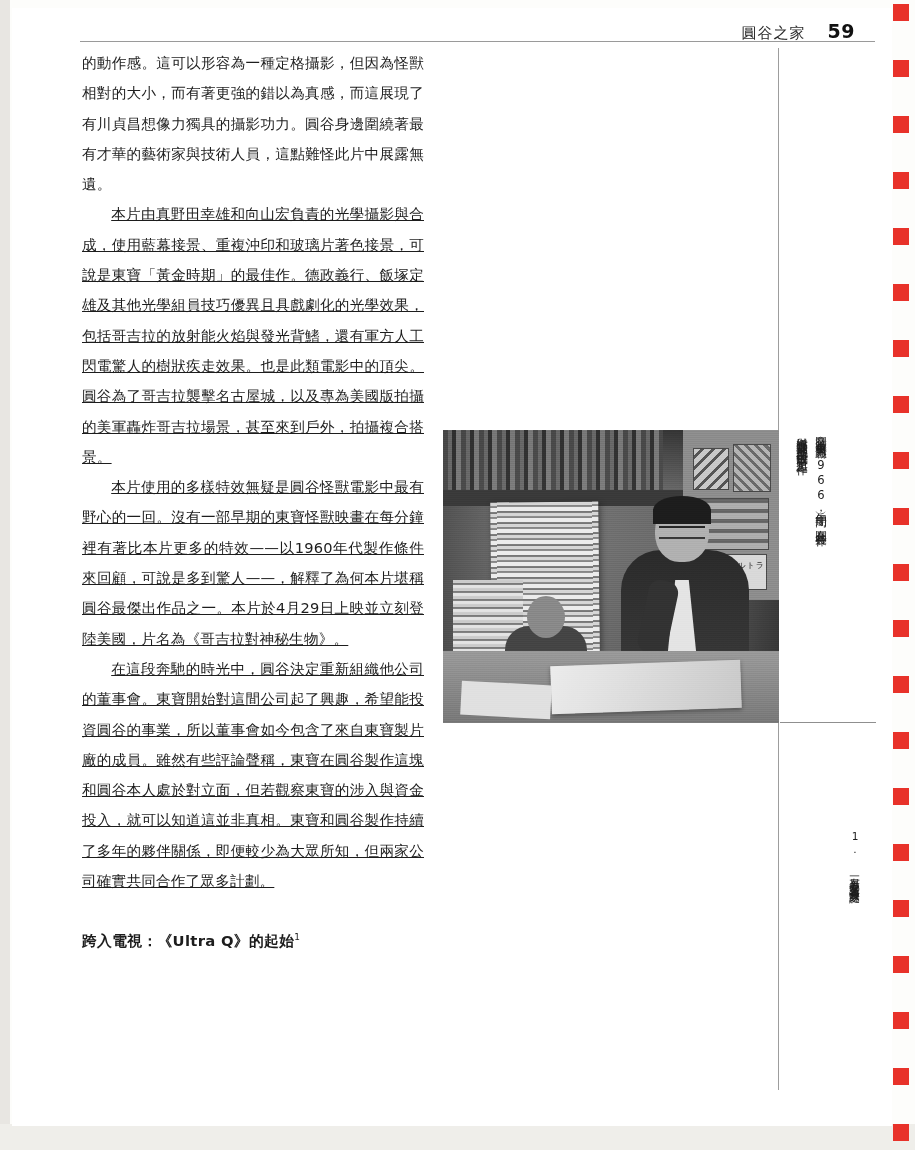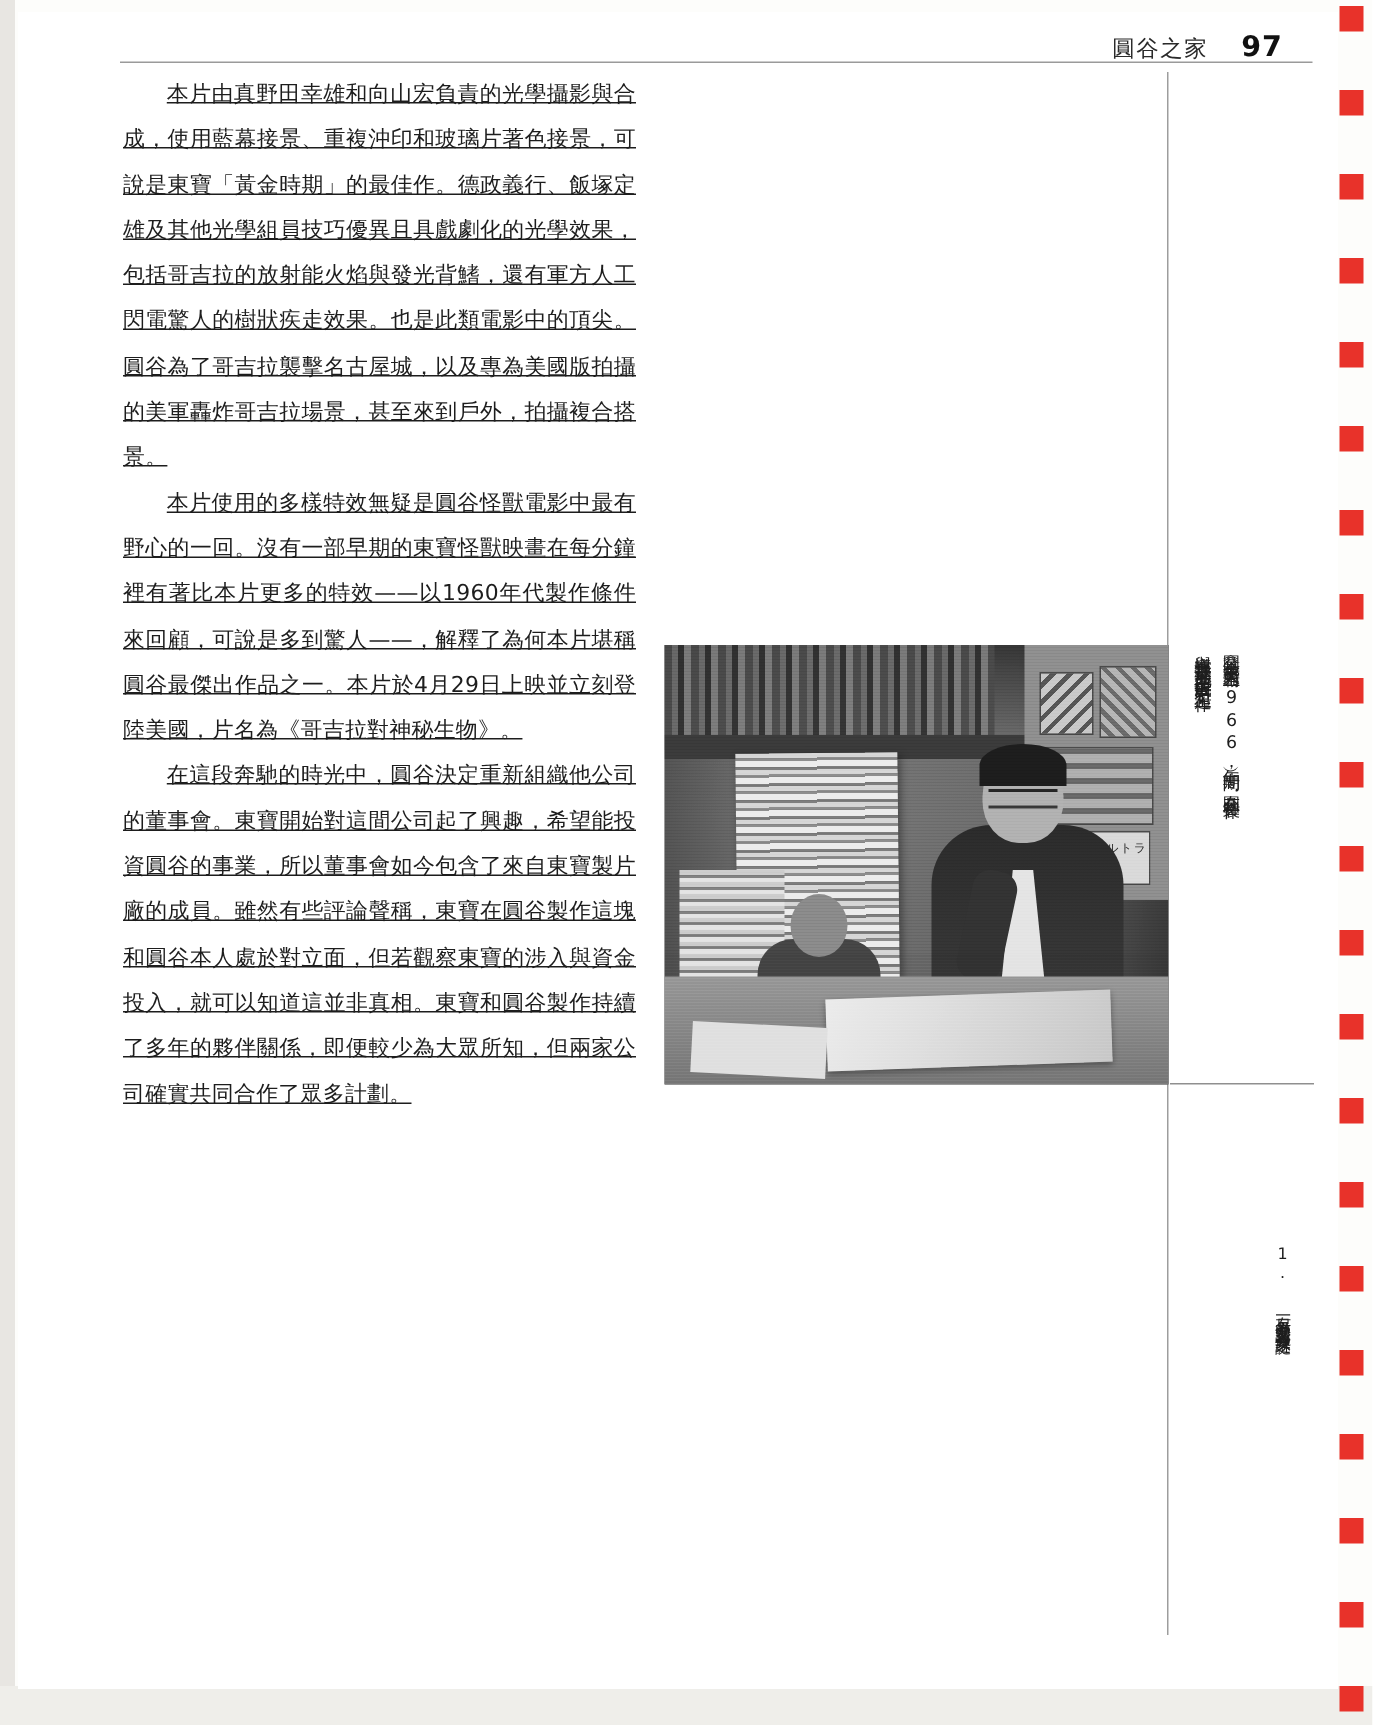--- a/index.html
+++ b/index.html
@@ -353,28 +353,30 @@
     <div class="reg-mark" style="top:844px"></div>
     <div class="reg-mark" style="top:900px"></div>
     <div class="reg-mark" style="top:956px"></div>
     <div class="reg-mark" style="top:1012px"></div>
     <div class="reg-mark" style="top:1068px"></div>
     <div class="reg-mark" style="top:1124px"></div>
   </div>
 
   <div class="running-head">
     <span class="rh-title">圓谷之家</span>
-    <span class="rh-folio">97</span>
+    <span class="rh-folio">59</span>
   </div>
   <div class="rule-top"></div>
 
   <div class="body-col">
+    <p>的動作感。這可以形容為一種定格攝影，但因為怪獸相對的大小，而有著更強的錯以為真感，而這展現了有川貞昌想像力獨具的攝影功力。圓谷身邊圍繞著最有才華的藝術家與技術人員，這點難怪此片中展露無遺。</p>
     <p class="indent">本片由真野田幸雄和向山宏負責的光學攝影與合成，使用藍幕接景、重複沖印和玻璃片著色接景，可說是東寶「黃金時期」的最佳作。德政義行、飯塚定雄及其他光學組員技巧優異且具戲劇化的光學效果，包括哥吉拉的放射能火焰與發光背鰭，還有軍方人工閃電驚人的樹狀疾走效果。也是此類電影中的頂尖。圓谷為了哥吉拉襲擊名古屋城，以及專為美國版拍攝的美軍轟炸哥吉拉場景，甚至來到戶外，拍攝複合搭景。</p>
     <p class="indent">本片使用的多樣特效無疑是圓谷怪獸電影中最有野心的一回。沒有一部早期的東寶怪獸映畫在每分鐘裡有著比本片更多的特效——以1960年代製作條件來回顧，可說是多到驚人——，解釋了為何本片堪稱圓谷最傑出作品之一。本片於4月29日上映並立刻登陸美國，片名為《哥吉拉對神秘生物》。</p>
     <p class="indent">在這段奔馳的時光中，圓谷決定重新組織他公司的董事會。東寶開始對這間公司起了興趣，希望能投資圓谷的事業，所以董事會如今包含了來自東寶製片廠的成員。雖然有些評論聲稱，東寶在圓谷製作這塊和圓谷本人處於對立面，但若觀察東寶的涉入與資金投入，就可以知道這並非真相。東寶和圓谷製作持續了多年的夥伴關係，即便較少為大眾所知，但兩家公司確實共同合作了眾多計劃。</p>
+    <p class="subhead"><span>跨入電視：《Ultra Q》的起始</span><sup>1</sup></p>
   </div>
 
   <div class="col-rule"></div>
 
   <div class="photo-wrap">
     <div class="photo">
       <div class="ph-shelf"></div>
       <div class="ph-shelf2"></div>
       <div class="ph-wall">
         <div class="ph-poster p1"></div>

